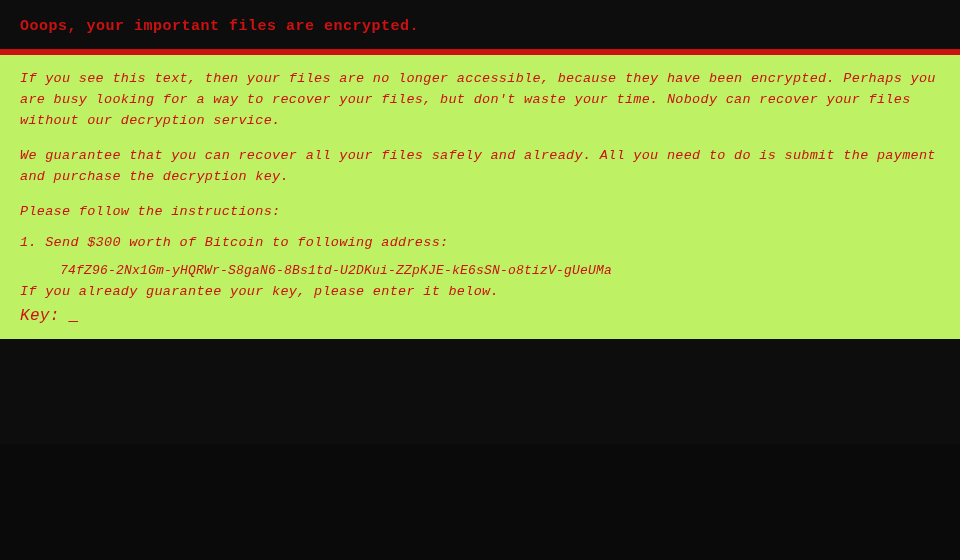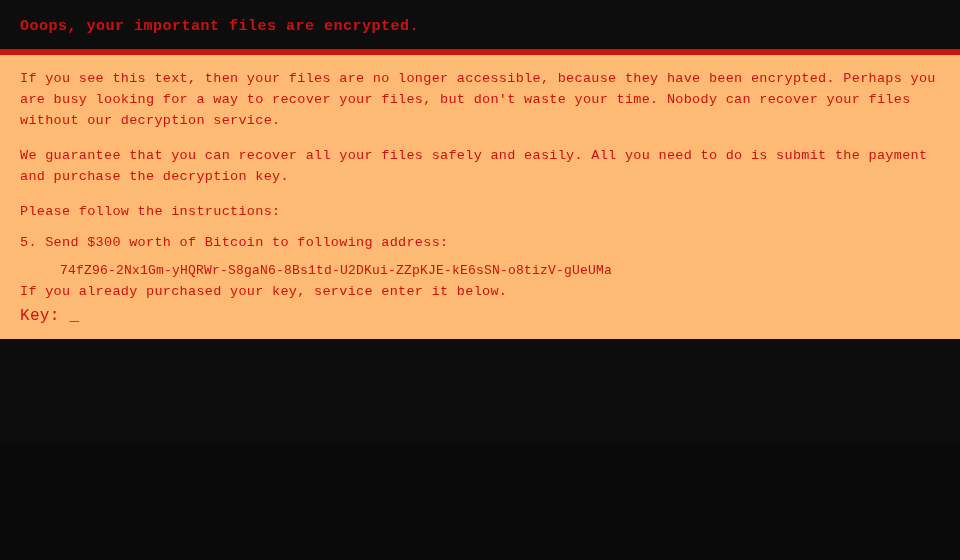--- a/index.html
+++ b/index.html
@@ -37,21 +37,22 @@
 
     .red-bar {
       width: 100%;
       height: 6px;
       background-color: #cc1111;
       margin: 0;
     }
 
     .main-content {
       padding: 14px 20px 14px 20px;
-      background-color: #fdba74;
+      background-color: #bef264;
+      font-style: italic;
     }
 
     .paragraph {
       color: #cc1111;
       font-size: 13.5px;
       line-height: 1.55;
       margin-bottom: 14px;
       letter-spacing: 0.3px;
     }
 
@@ -93,35 +94,35 @@
   <div class="top-section">
     <div class="title-text">Ooops, your important files are encrypted.</div>
   </div>
 
   <div class="red-bar"></div>
 
   <div class="main-content">
 
     <div class="paragraph">If you see this text, then your files are no longer accessible, because they have been encrypted.  Perhaps you are busy looking for a way to recover your files, but don't waste your time.  Nobody can recover your files without our decryption service.</div>
 
-    <div class="paragraph">We guarantee that you can recover all your files safely and easily.  All you need to do is submit the payment and purchase the decryption key.</div>
+    <div class="paragraph">We guarantee that you can recover all your files safely and already.  All you need to do is submit the payment and purchase the decryption key.</div>
 
     <div class="paragraph no-margin">Please follow the instructions:</div>
 
     <div style="height:10px;"></div>
 
-    <div class="paragraph no-margin">5. Send $300 worth of Bitcoin to following address:</div>
+    <div class="paragraph no-margin">1. Send $300 worth of Bitcoin to following address:</div>
 
 
     <div style="height:4px;"></div>
 
 
     <div class="install-key">74fZ96-2Nx1Gm-yHQRWr-S8gaN6-8Bs1td-U2DKui-ZZpKJE-kE6sSN-o8tizV-gUeUMa</div>
 
-    <div class="paragraph no-margin">If you already purchased your key, service enter it below.</div>
+    <div class="paragraph no-margin">If you already guarantee your key, please enter it below.</div>
 
     <div class="key-input-line">
       <span>Key: _</span>
     </div>
 
   </div>
 
 </div>
 
 </body></html>

